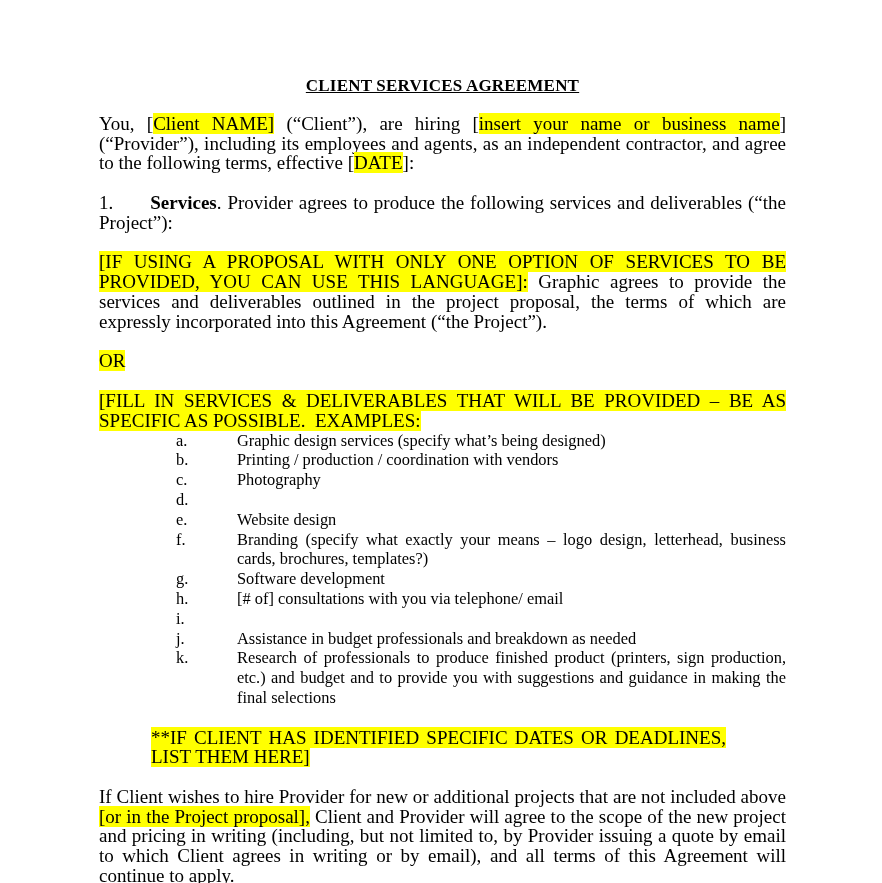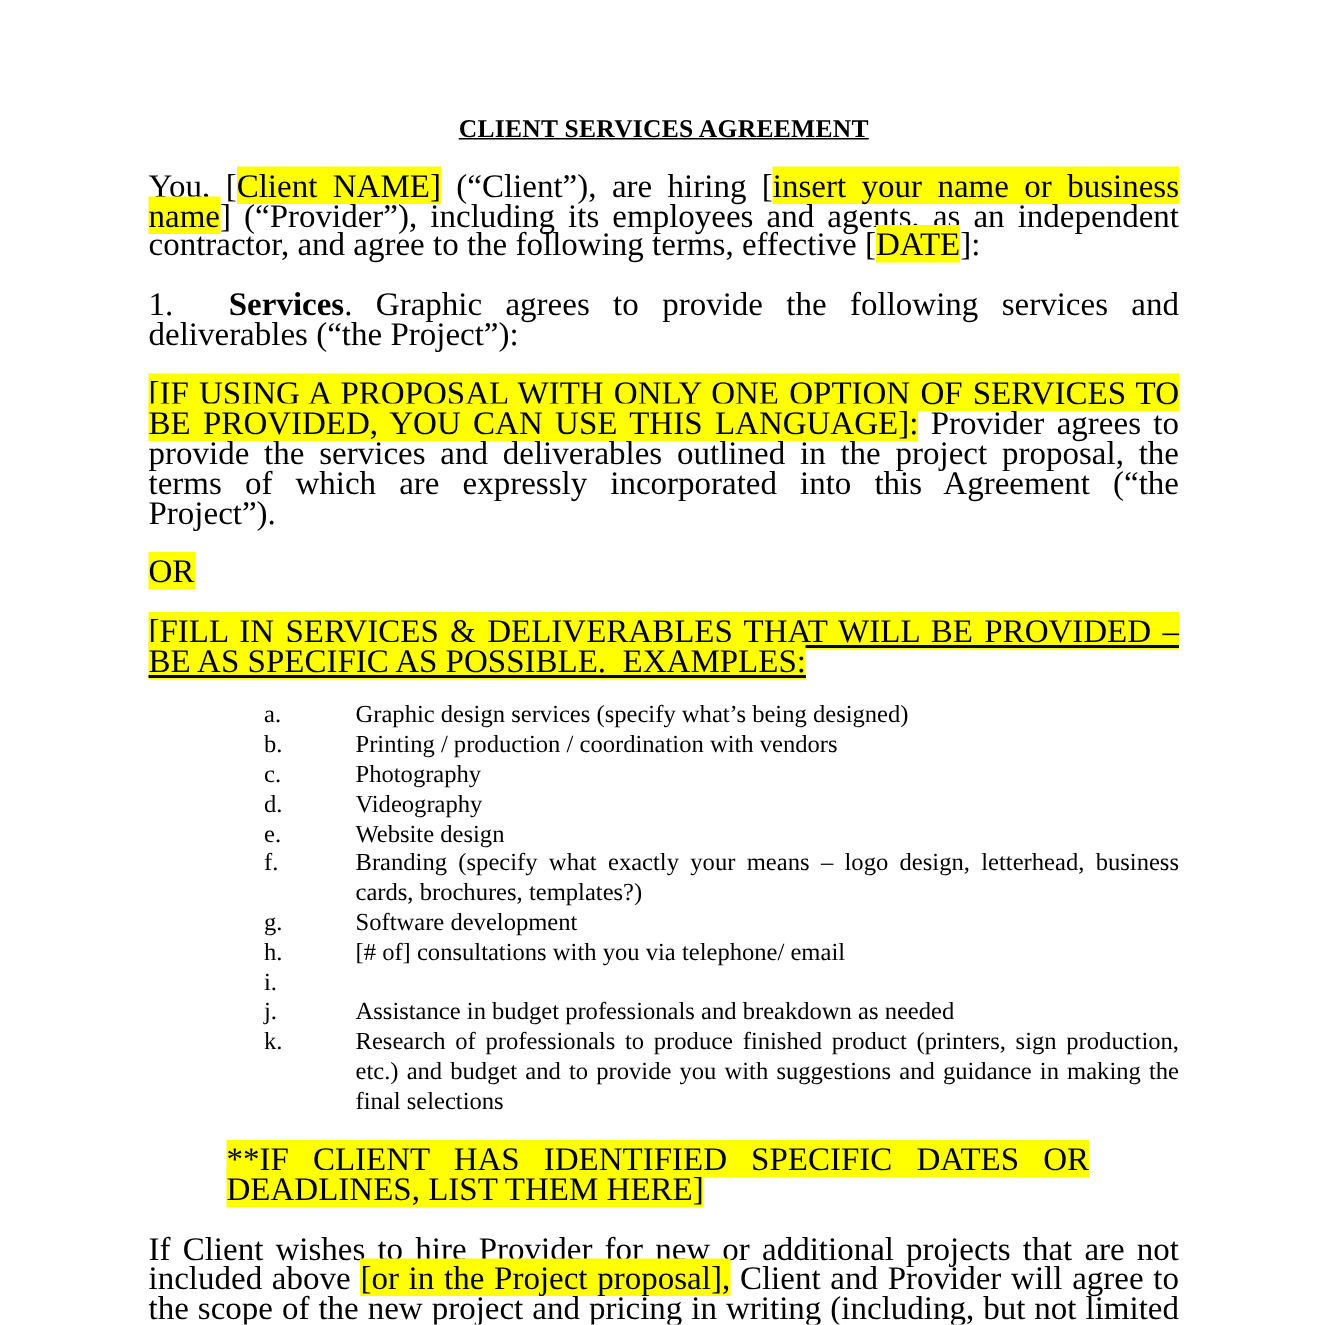--- a/index.html
+++ b/index.html
@@ -20,26 +20,26 @@
   .doc-title {
     font-size: 17px;
     font-weight: bold;
     text-align: center;
     text-decoration: underline;
     margin: 0 0 18px 0;
     line-height: 19.8px;
     letter-spacing: 0.2px;
   }
   .para {
-    font-size: 22px;
+    font-size: 19px;
     line-height: 19.8px;
     text-align: justify;
     margin: 0 0 19.8px 0;
   }
-  .para.no-gap { margin-bottom: 16px; text-decoration: underline; }
+  .para.no-gap { margin-bottom: 0; }
   .hl { background: var(--hl, #ffff00); }
   .b { font-weight: bold; }
   .tab { display: inline-block; width: 37px; }
   ol.services {
     list-style: none;
     margin: 0 0 19.8px 0;
     padding: 0;
   }
   ol.services li {
     display: flex;
@@ -62,44 +62,43 @@
 </style>
 </head>
 <body>
 
 <div class="page">
 
   <h1 class="doc-title">CLIENT SERVICES AGREEMENT</h1>
 
   <p class="para"><span>You, [</span><span class="hl">Client NAME]</span><span> (“Client”), are hiring [</span><span class="hl">insert your name or business name</span><span>] (“Provider”), including its employees and agents, as an independent contractor, and agree to the following terms, effective [</span><span class="hl">DATE</span><span>]:</span></p>
 
-  <p class="para"><span>1.</span><span class="tab"></span><span class="b">Services</span><span>. Graphic agrees to provide the following services and deliverables (“the Project”):</span></p>
+  <p class="para"><span>1.</span><span class="tab"></span><span class="b">Services</span><span>. Provider agrees to produce the following services and deliverables (“the Project”):</span></p>
 
-  <p class="para"><span class="hl">[IF USING A PROPOSAL WITH ONLY ONE OPTION OF SERVICES TO BE PROVIDED, YOU CAN USE THIS LANGUAGE]:</span><span> Provider agrees to provide the services and deliverables outlined in the project proposal, the terms of which are expressly incorporated into this Agreement (“the Project”).</span></p>
+  <p class="para"><span class="hl">[IF USING A PROPOSAL WITH ONLY ONE OPTION OF SERVICES TO BE PROVIDED, YOU CAN USE THIS LANGUAGE]:</span><span> Graphic agrees to provide the services and deliverables outlined in the project proposal, the terms of which are expressly incorporated into this Agreement (“the Project”).</span></p>
 
   <p class="para"><span class="hl">OR</span></p>
 
   <p class="para no-gap"><span class="hl">[FILL IN SERVICES &amp; DELIVERABLES THAT WILL BE PROVIDED – BE AS SPECIFIC AS POSSIBLE.&nbsp; EXAMPLES:</span></p>
 
   <ol class="services">
     <li>
       <span class="marker">a.</span>
       <span class="txt">Graphic design services (specify what’s being designed)</span>
     </li>
     <li>
       <span class="marker">b.</span>
       <span class="txt">Printing / production / coordination with vendors</span>
     </li>
     <li>
       <span class="marker">c.</span>
       <span class="txt">Photography</span>
     </li>
     <li>
       <span class="marker">d.</span>
-      <span class="txt">Videography</span>
     </li>
     <li>
       <span class="marker">e.</span>
       <span class="txt">Website design</span>
     </li>
     <li>
       <span class="marker">f.</span>
       <span class="txt">Branding (specify what exactly your means – logo design, letterhead, business cards, brochures, templates?)</span>
     </li>
     <li>

